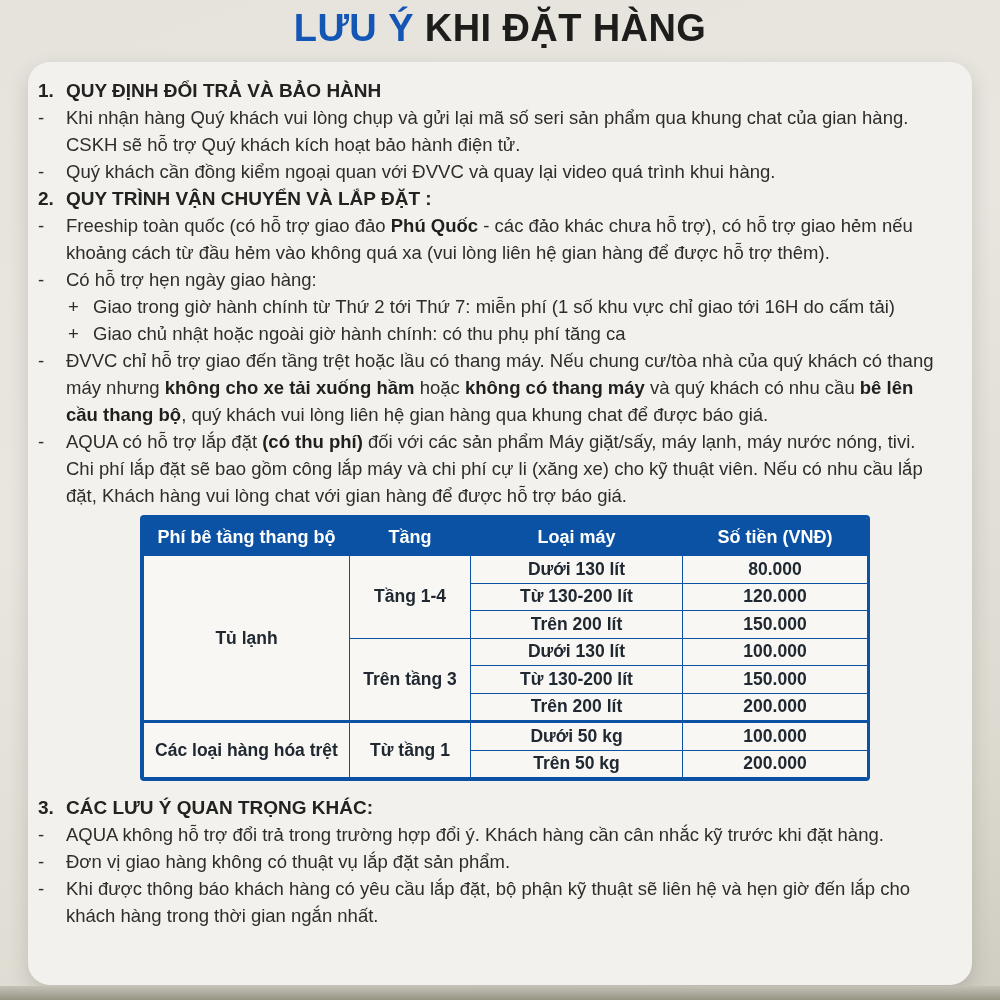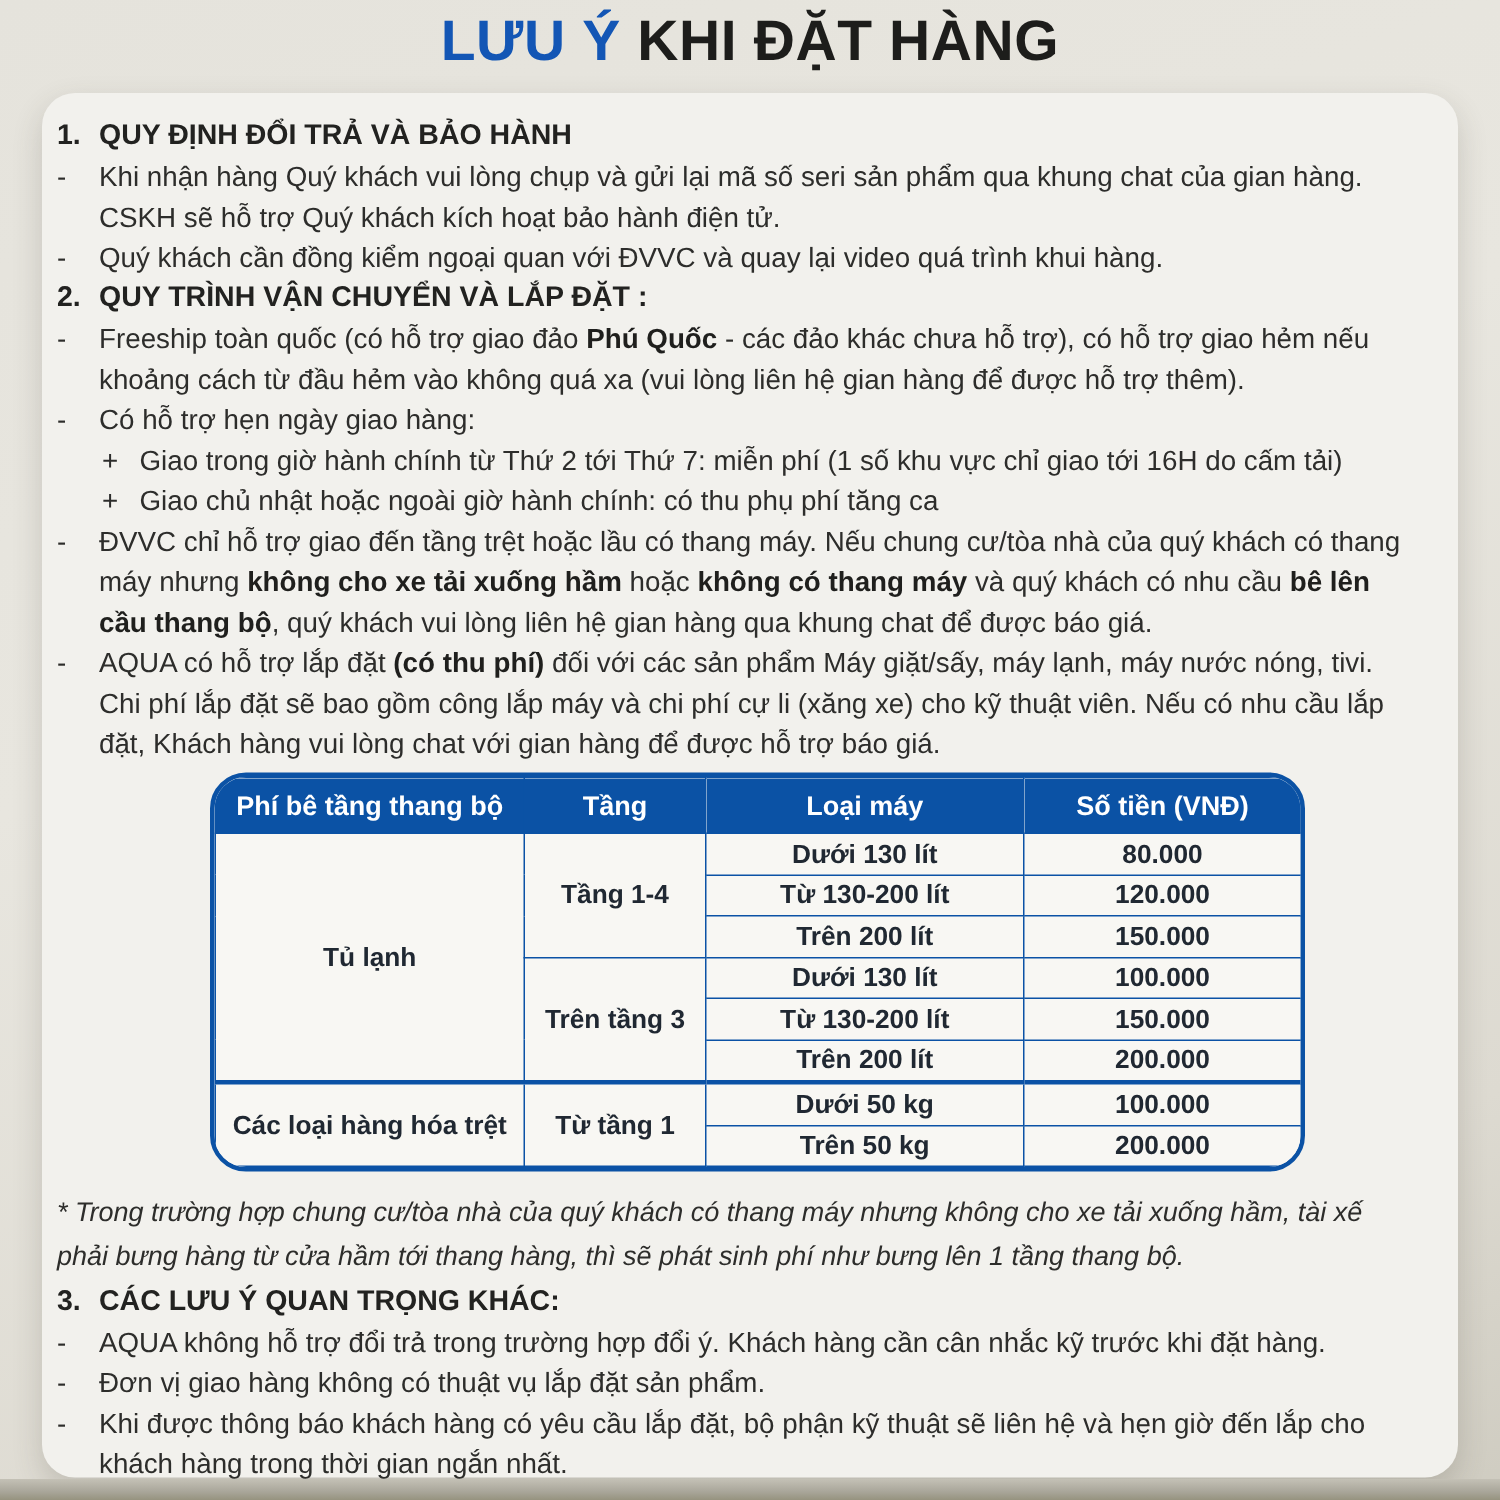--- a/index.html
+++ b/index.html
@@ -27,21 +27,21 @@
   .row{display:flex;align-items:flex-start;font-size:18.5px;line-height:27px;color:#2d2d2b;}
   .row .mk{flex:0 0 28px;}
   .row .txt{flex:1;}
   .h-row{font-weight:700;color:#222220;font-size:19px;}
   .h-row .mk{font-weight:700;}
   .sub{margin-left:30px;}
   .sub .mk{flex:0 0 25px;}
   strong{font-weight:700;color:#1f1f1d;}
   .table-wrap{
     width:730px;margin:6px 0 13px 102px;box-sizing:border-box;
-    border:3px solid #0b52a5;border-radius:24px;overflow:hidden;background:#f8f7f3;
+    border:3px solid #0b52a5;border-radius:4px;overflow:hidden;background:#f8f7f3;
   }
   table{border-collapse:collapse;table-layout:fixed;width:100%;}
   th,td{border:1.5px solid #0b52a5;text-align:center;vertical-align:middle;padding:0 4px;overflow:hidden;font-weight:bold;}
   th{background:#0b52a5;color:#ffffff;font-weight:700;font-size:18px;height:36px;}
   td{font-size:17.5px;color:#202832;height:26.5px;background:#f8f7f3;}
   tr.group-sep td{border-top:3px solid #0b52a5;}
   .note{
     font-size:18px;font-style:italic;line-height:28.5px;color:#2d2d2b;margin:0 0 3px 0;
   }
   .s3{margin-top:2px;}
@@ -146,21 +146,20 @@
           <td>100.000</td>
         </tr>
         <tr>
           <td>Trên 50 kg</td>
           <td>200.000</td>
         </tr>
       </tbody>
     </table>
   </div>
 
-  <div class="note">* Trong trường hợp chung cư/tòa nhà của quý khách có thang máy nhưng không cho xe tải xuống hầm, tài xế phải bưng hàng từ cửa hầm tới thang hàng, thì sẽ phát sinh phí như bưng lên 1 tầng thang bộ.</div>
 
   <div class="row h-row s3">
     <span class="mk">3.</span>
     <span class="txt">CÁC LƯU Ý QUAN TRỌNG KHÁC:</span>
   </div>
   <div class="row">
     <span class="mk">-</span>
     <span class="txt">AQUA không hỗ trợ đổi trả trong trường hợp đổi ý. Khách hàng cần cân nhắc kỹ trước khi đặt hàng.</span>
   </div>
   <div class="row">

